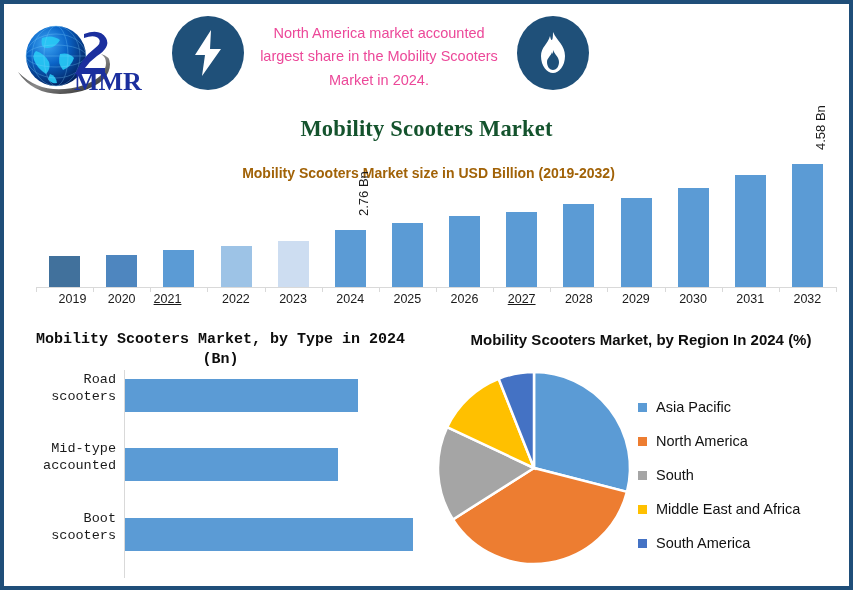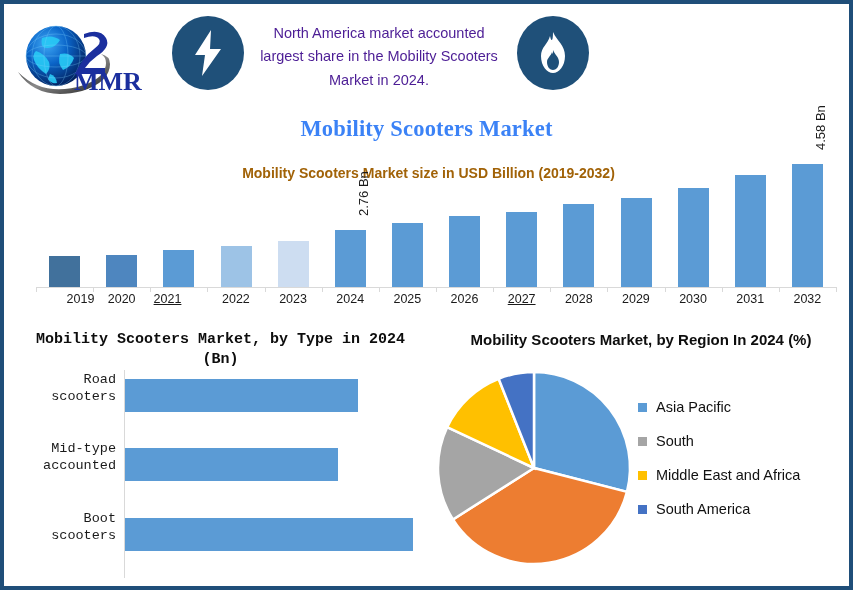--- a/index.html
+++ b/index.html
@@ -32,35 +32,35 @@
     background:#1F5079;
   }
   .hdr-icon svg{position:absolute;left:50%;top:50%;transform:translate(-50%,-50%);}
   #icon-bolt{left:168px;top:12px;}
   #icon-flame{left:513px;top:12px;}
 
   .hdr-text{
     position:absolute;
     font-size:14.5px;
     line-height:1.62;
-    color:#4c1d95;
+    color:#ec4899;
     text-align:center;
   }
   #hdr-text-1{left:250px;top:18px;width:250px;}
   #hdr-text-2{left:600px;top:14px;width:245px;}
   #hdr-text-2 .cagr{font-weight:bold;display:block;}
 
   
   .main-title{
     position:absolute;left:0;top:112px;width:845px;
     text-align:center;
     font-family:"Liberation Serif", serif;
     font-weight:bold;
     font-size:22.5px;
-    color:#3b82f6;
+    color:#14532d;
     letter-spacing:0.2px;
   }
 
   
   .barchart{
     position:absolute;left:4px;top:152px;width:841px;height:160px;
   }
   .bar-title{
     position:absolute;left:0;top:9px;width:841px;
     text-align:center;
@@ -212,21 +212,21 @@
         <div class="bar" style="left: 470.214px; height: 75.325px; background: rgb(91, 155, 213);"></div>
         <div class="bar" style="left: 527.357px; height: 82.6028px; background: rgb(91, 155, 213);"></div>
         <div class="bar" style="left: 584.5px; height: 89.1528px; background: rgb(91, 155, 213);"></div>
         <div class="bar" style="left: 641.643px; height: 98.9778px; background: rgb(91, 155, 213);"></div>
         <div class="bar" style="left: 698.786px; height: 112.078px; background: rgb(91, 155, 213);"></div>
         <div class="bar" style="left: 755.929px; height: 122.994px; background: rgb(91, 155, 213);"></div>
         <div class="bar-val-label" style="left: 777.429px; top: -5.99444px;">4.58 Bn</div>
       </div>
     <div class="axis-line"></div>
     <div class="xlabels" id="bar-xlabels">
-        <div class="xlabel" style="left: 16px;">2019</div>
+        <div class="xlabel" style="left: 8px;">2019</div>
         <div class="xlabel" style="left: 57.1429px;">2020</div>
         <div class="xlabel" style="left: 103px; text-decoration: underline;">2021</div>
         <div class="xlabel" style="left: 171.429px;">2022</div>
         <div class="xlabel" style="left: 228.571px;">2023</div>
         <div class="xlabel" style="left: 285.714px;">2024</div>
         <div class="xlabel" style="left: 342.857px;">2025</div>
         <div class="xlabel" style="left: 400px;">2026</div>
         <div class="xlabel" style="left: 457.143px; text-decoration: underline;">2027</div>
         <div class="xlabel" style="left: 514.286px;">2028</div>
         <div class="xlabel" style="left: 571.429px;">2029</div>
@@ -272,20 +272,24 @@
         <path d="M 100 100 L 18.94 151.44 A 96 96 0 0 1 13.14 59.13 Z" fill="#A5A5A5" stroke="#ffffff" stroke-width="2.5"></path>
         <path d="M 100 100 L 13.14 59.13 A 96 96 0 0 1 64.66 10.74 Z" fill="#FFC000" stroke="#ffffff" stroke-width="2.5"></path>
         <path d="M 100 100 L 64.66 10.74 A 96 96 0 0 1 100.00 4.00 Z" fill="#4472C4" stroke="#ffffff" stroke-width="2.5"></path>
       </svg>
     <div class="legend" id="pie-legend">
         <div class="legend-row">
           <span class="legend-swatch" style="background: rgb(91, 155, 213);"></span>
           <span class="legend-label">Asia Pacific</span>
         </div>
         <div class="legend-row">
+          <span class="legend-swatch" style="background: rgb(237, 125, 49);"></span>
+          <span class="legend-label">North America</span>
+        </div>
+        <div class="legend-row">
           <span class="legend-swatch" style="background: rgb(165, 165, 165);"></span>
           <span class="legend-label">South</span>
         </div>
         <div class="legend-row">
           <span class="legend-swatch" style="background: rgb(255, 192, 0);"></span>
           <span class="legend-label">Middle East and Africa</span>
         </div>
         <div class="legend-row">
           <span class="legend-swatch" style="background: rgb(68, 114, 196);"></span>
           <span class="legend-label">South America</span>

